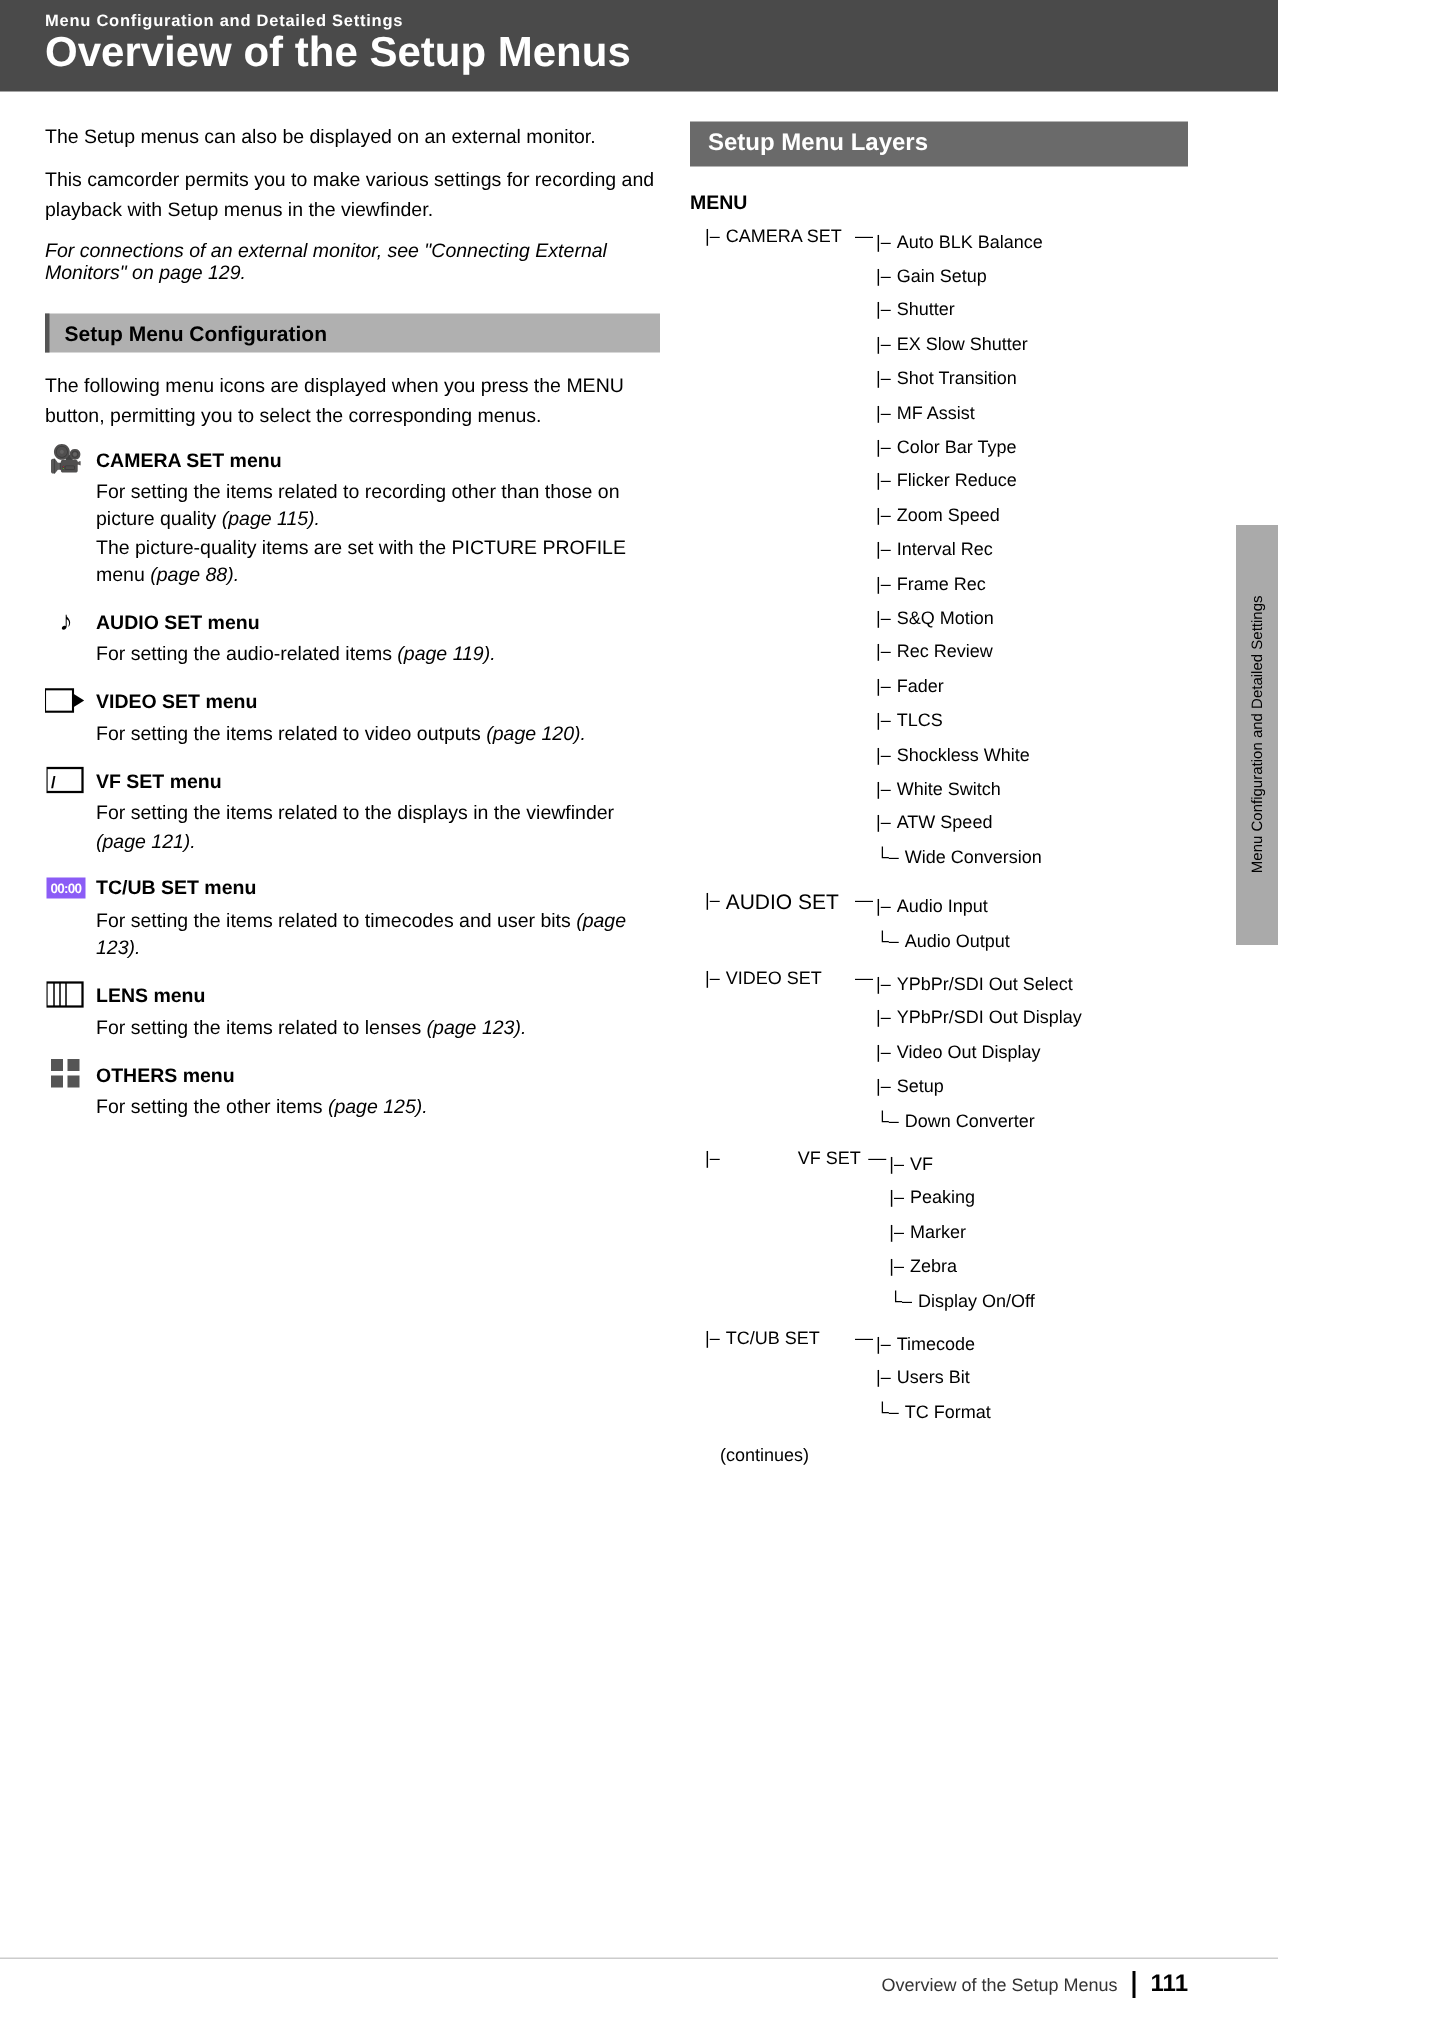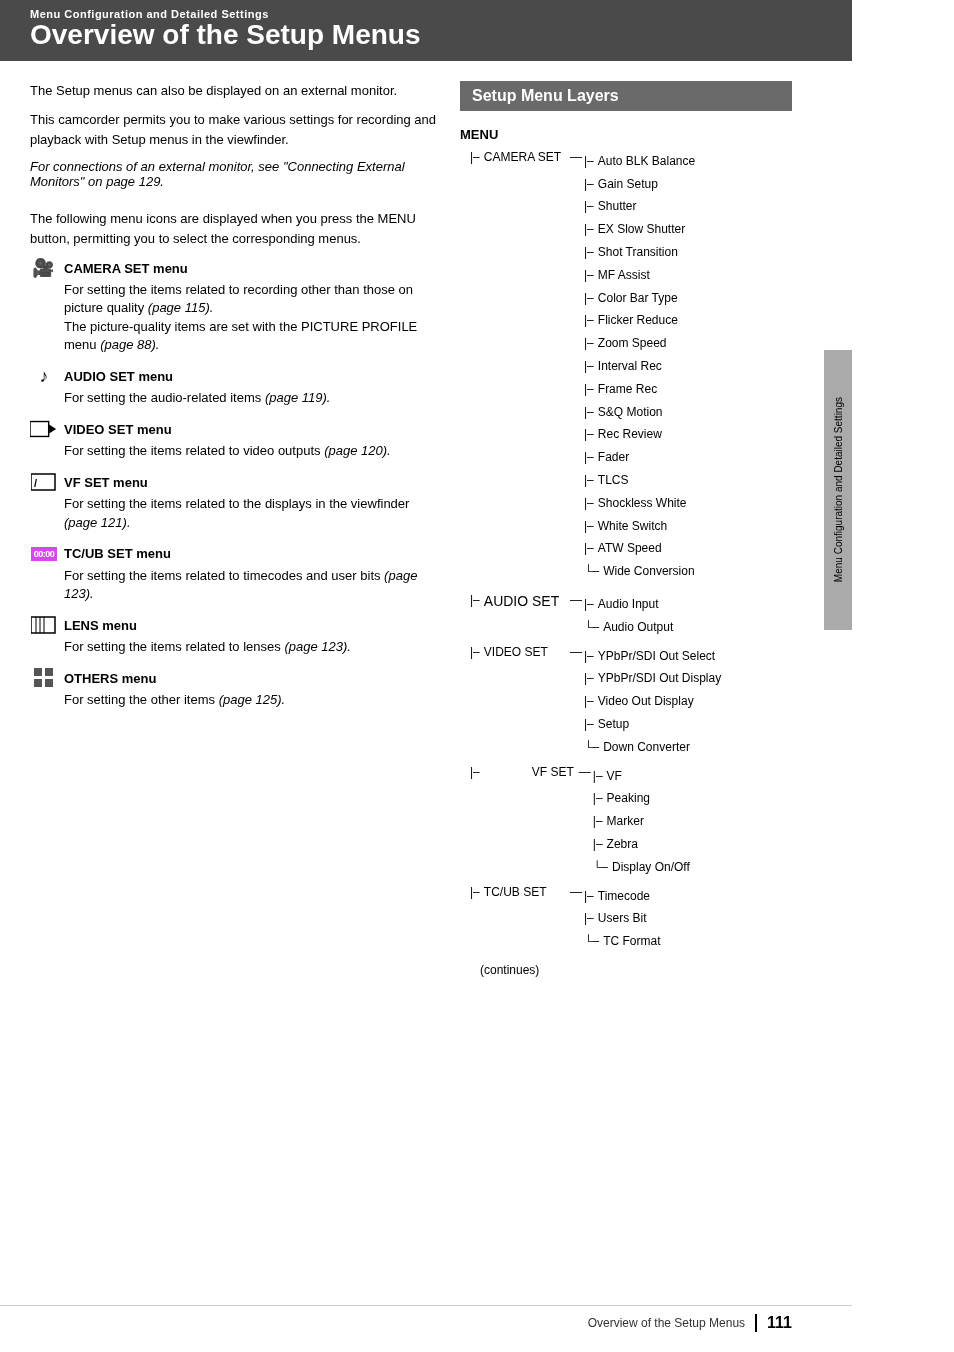--- a/index.html
+++ b/index.html
@@ -233,20 +233,21 @@
   </div>
 
   <div class="content-area">
 
     <div class="left-column">
 
       <p class="intro-text">The Setup menus can also be displayed on an external monitor.</p>
       <p class="intro-text">This camcorder permits you to make various settings for recording and playback with Setup menus in the viewfinder.</p>
       <p class="italic-text">For connections of an external monitor, see "Connecting External Monitors" on page 129.</p>
 
+      <div class="section-header">Setup Menu Configuration</div>
 
       <p class="intro-text">The following menu icons are displayed when you press the MENU button, permitting you to select the corresponding menus.</p>
 
       <div class="menu-item-block">
         <div class="menu-item-title">
           <span class="menu-icon camera-icon">🎥</span>
           <span>CAMERA SET menu</span>
         </div>
         <div class="menu-item-desc">
           <span>For setting the items related to recording other than those on picture quality </span><span class="italic-ref">(page 115).</span><br>
@@ -290,21 +291,21 @@
           <span>VF SET menu</span>
         </div>
         <div class="menu-item-desc">
           <span>For setting the items related to the displays in the viewfinder </span><span class="italic-ref">(page 121).</span>
         </div>
       </div>
 
       <div class="menu-item-block">
         <div class="menu-item-title">
           <span class="menu-icon">
-            <span style="background:#d946ef;color:#fff;font-size:9px;font-weight:bold;padding:2px 3px;letter-spacing:-0.5px;">00:00</span>
+            <span style="background:#8b5cf6;color:#fff;font-size:9px;font-weight:bold;padding:2px 3px;letter-spacing:-0.5px;">00:00</span>
           </span>
           <span>TC/UB SET menu</span>
         </div>
         <div class="menu-item-desc">
           <span>For setting the items related to timecodes and user bits </span><span class="italic-ref">(page 123).</span>
         </div>
       </div>
 
       <div class="menu-item-block">
         <div class="menu-item-title">

